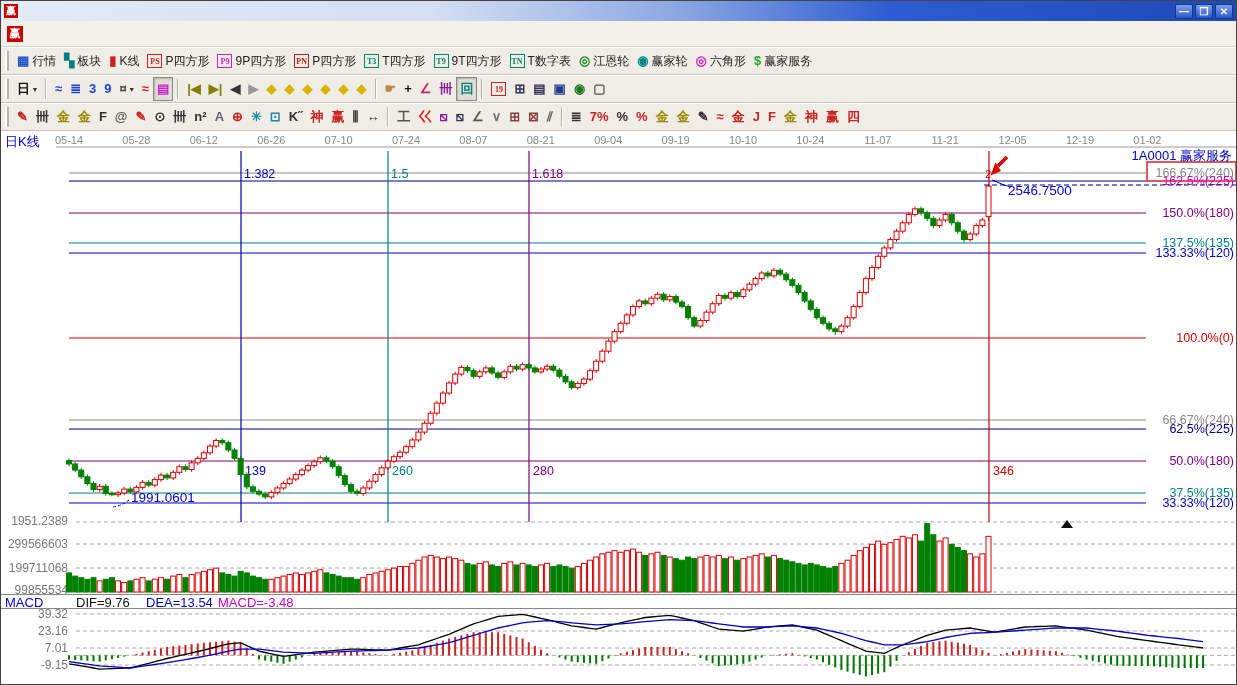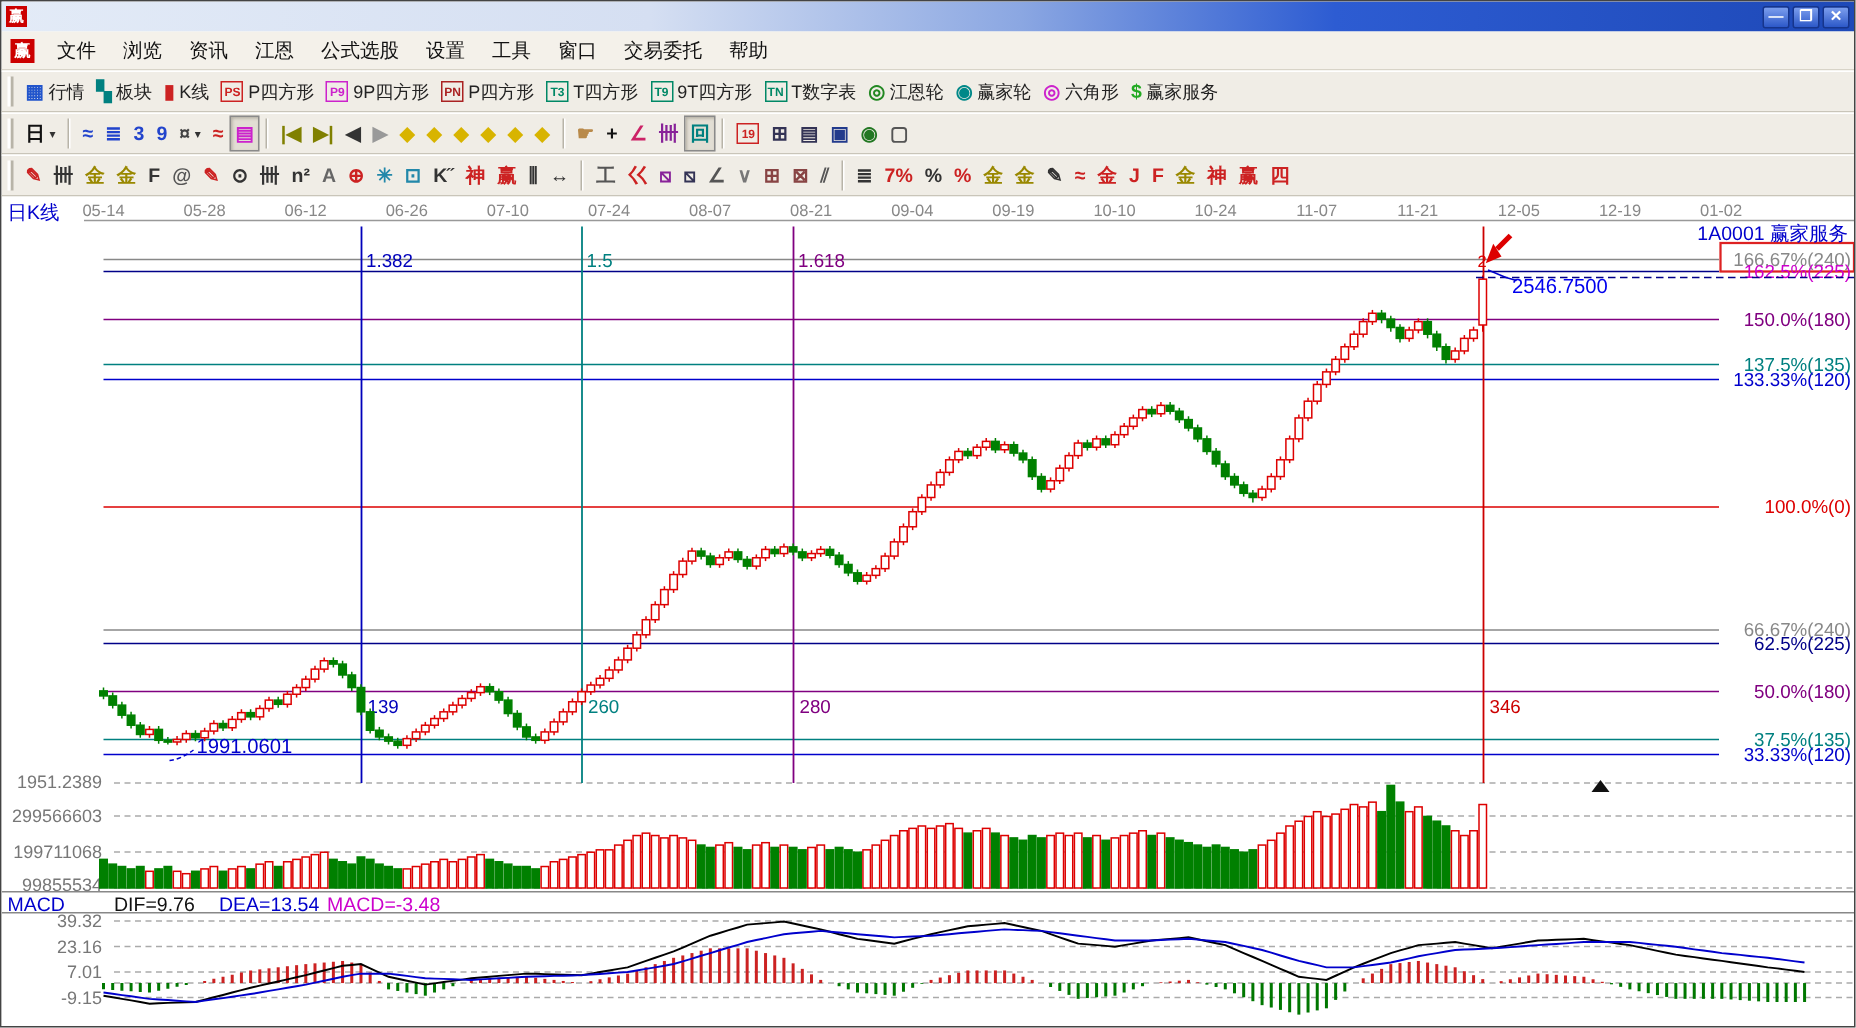--- a/index.html
+++ b/index.html
@@ -31,21 +31,21 @@
   
   .toolbar { height:28px; display:flex; align-items:center; background:#f0ede6;
     border-top:1px solid #fff; border-bottom:1px solid #c9c5b9; padding:0 2px; }
   .grip { width:3px; height:20px; border-left:2px solid #fff; border-right:2px solid #b8b4a8; margin:0 4px 0 2px; }
   .tsep { width:2px; height:20px; border-left:1px solid #b8b4a8; border-right:1px solid #fff; margin:0 4px; }
   .tbtn { height:24px; display:flex; align-items:center; gap:3px; padding:0 3px;
     border:1px solid transparent; font-size:12px; color:#222; white-space:nowrap; }
   .tbtn.pressed { border:1px solid #8a8a8a; background:#e2ded4; box-shadow:inset 1px 1px 2px #b5b1a5; }
   .tglyph { font-size:13px; line-height:14px; font-weight:bold; }
   .tbox { width:15px; height:14px; border:1px solid currentColor; font-size:8px; font-weight:bold;
-    display:flex; align-items:center; justify-content:center; }
+    display:flex; align-items:center; justify-content:center;font-family:Liberation Serif, serif; }
   .caret { font-size:8px; color:#333; }
   
   .chart-area { position:relative; width:1237px; height:555px; background:#fff; }
   .chart-area svg { position:absolute; left:0; top:0; }
   .lbl { position:absolute; white-space:nowrap; }
   #period-label { left:4px; top:2px; color:#0000cc; font-size:13px; }
   #symbol-label { right:6px; top:16px; color:#0000cc; font-size:13px; }
   .macdhdr { top:464px; font-size:13px; }
   #macd-title { left:4px; color:#0000cc; }
   #macd-dif { left:75px; color:#111; }
@@ -59,32 +59,20 @@
   <span class="applogo">赢</span>
   <span class="winbtns" id="winbtns">
       <span class="winbtn">—</span>
       <span class="winbtn">❐</span>
       <span class="winbtn">✕</span>
     </span>
 </div>
 
 <div class="menubar">
   <span class="menulogo">赢</span>
-  <span id="menu-items" style="display:flex;">
-      <span class="menuitem">文件</span>
-      <span class="menuitem">浏览</span>
-      <span class="menuitem">资讯</span>
-      <span class="menuitem">江恩</span>
-      <span class="menuitem">公式选股</span>
-      <span class="menuitem">设置</span>
-      <span class="menuitem">工具</span>
-      <span class="menuitem">窗口</span>
-      <span class="menuitem">交易委托</span>
-      <span class="menuitem">帮助</span>
-    </span>
 </div>
 
 <div class="toolbar" id="toolbar1">
     <span class="grip"></span>
     <span class="tbtn">
       <span class="tglyph" style="color: rgb(34, 85, 204);">▦</span>
       <span>行情</span>
     </span>
     <span class="tbtn">
       <span class="tglyph" style="color: rgb(0, 128, 128);">▚</span>

